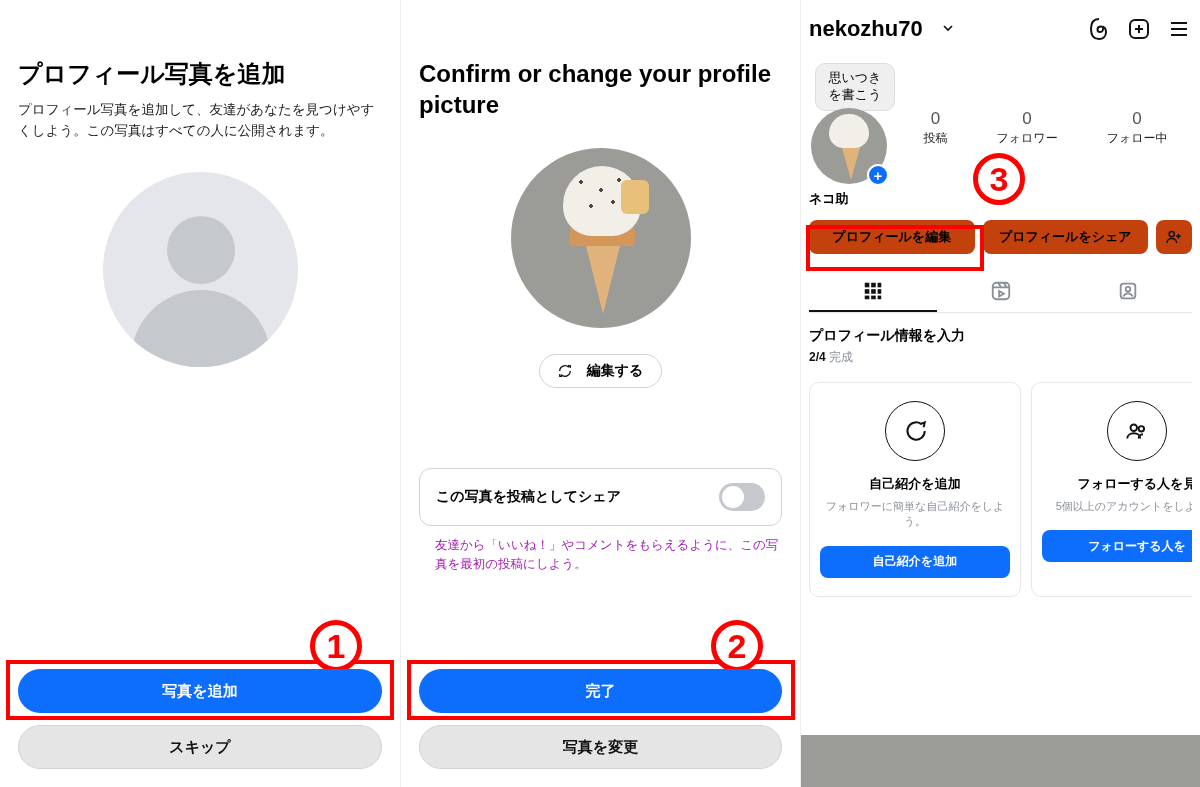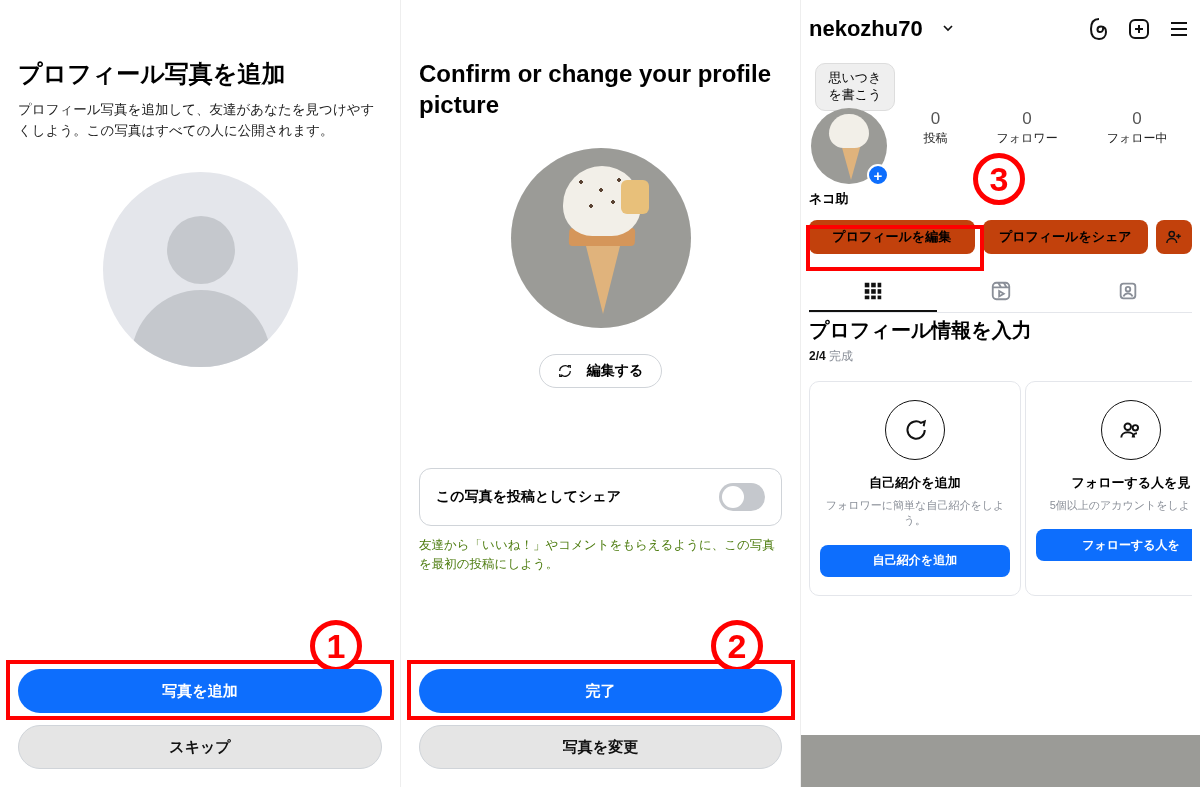--- a/index.html
+++ b/index.html
@@ -51,21 +51,21 @@
     border: 1px solid #d0d4d9; border-radius: 18px; padding: 7px 18px; font-size: 14px; font-weight: 600; display:flex; align-items:center; gap:15px; cursor:pointer;
   }
   .reload-ic { width:14px; height:14px; }
 
   .share-row {
     margin-top: 80px; border: 1px solid #d0d4d9; border-radius: 12px; padding: 14px 16px; display:flex; align-items:center; justify-content:space-between;
   }
   .share-row .lbl { font-size: 14px; font-weight: 600; }
   .toggle { width: 46px; height: 28px; background: #c5c8cd; border-radius: 14px; position: relative; cursor:pointer; }
   .toggle .knob { width: 22px; height: 22px; border-radius: 50%; background: #fff; position: absolute; top: 3px; left: 3px; }
-  .share-help { font-size: 12.5px; color: #4d7c0f; margin-top: 10px; line-height: 1.5; }
+  .share-help { font-size: 12.5px; color: #a21caf; margin-top: 10px; line-height: 1.5; margin-left: 16px; }
 
   
   .p3-header { display:flex; align-items:center; justify-content:space-between; margin-top: 4px; }
   .uname { font-size: 22px; font-weight: 800; display:flex; align-items:center; gap:17px; }
   .h-icons { display:flex; align-items:center; gap: 14px; }
   .icn { width: 26px; height: 26px; display:flex; align-items:center; justify-content:center; cursor:pointer; }
   .chev svg, .icn svg { stroke:#111; }
 
   .p3-row1 { display:flex; align-items:center; margin-top: 12px; }
   .story-overlay { position:absolute; top: 63px; left: 14px; width: 80px; text-align:center; }
@@ -88,25 +88,25 @@
 
   .display-name { font-size: 13px; font-weight: 700; margin-top: 6px; }
   .p3-btn-row { display:flex; gap: 8px; margin-top: 12px; }
   .p3-btn { flex:1; height: 34px; border-radius: 8px; background:#c2410c; border:none; font-size:13px; font-weight:700; display:flex; align-items:center; justify-content:center; cursor:pointer;}
   .p3-btn-ic { width: 36px; flex: none; }
 
   .tabs { display:flex; margin-top: 18px; border-bottom:1px solid #e4e6eb; }
   .tab { flex:1; display:flex; justify-content:center; padding: 8px 0; cursor:pointer; }
   .tab.active { border-bottom: 2px solid #111; }
 
-  .info-title { font-size: 20px; font-weight:700; margin-top: 4px; }
+  .info-title { font-size: 14px; font-weight:700; margin-top: 14px; }
   .info-prog { font-size: 12px; color:#8a8f98; margin-top: 4px; }
   .info-prog b { color:#111; }
 
-  .cards { display:flex; gap: 4px; margin-top: 16px; overflow:hidden;}
+  .cards { display:flex; gap: 10px; margin-top: 16px; overflow:hidden;}
   .card { width: 212px; flex:none; border:1px solid #e4e6eb; border-radius: 10px; padding: 18px 10px; text-align:center; }
   .card .circ { width: 60px; height: 60px; border:1.5px solid #111; border-radius:50%; margin: 0 auto 14px; display:flex; align-items:center; justify-content:center; }
   .card .ct { font-size: 13px; font-weight:700; }
   .card .cd { font-size: 11px; color:#8a8f98; margin-top: 6px; line-height:1.4;}
   .card .cb { margin-top: 16px; background:#0d6efd; color:#fff; border:none; border-radius:8px; height:32px; width:100%; font-size:12px; font-weight:700; cursor:pointer;}
 
   .nav { position:absolute; left:0; right:0; bottom:0; height:52px; display:flex; align-items:center; justify-content:space-around; padding: 0 8px;}
   .nav .nicn { width:28px; height:28px; display:flex; align-items:center; justify-content:center; cursor:pointer;}
   .nav-avatar { width:26px; height:26px; border-radius:50%; overflow:hidden; border:1px solid #111;}
 

